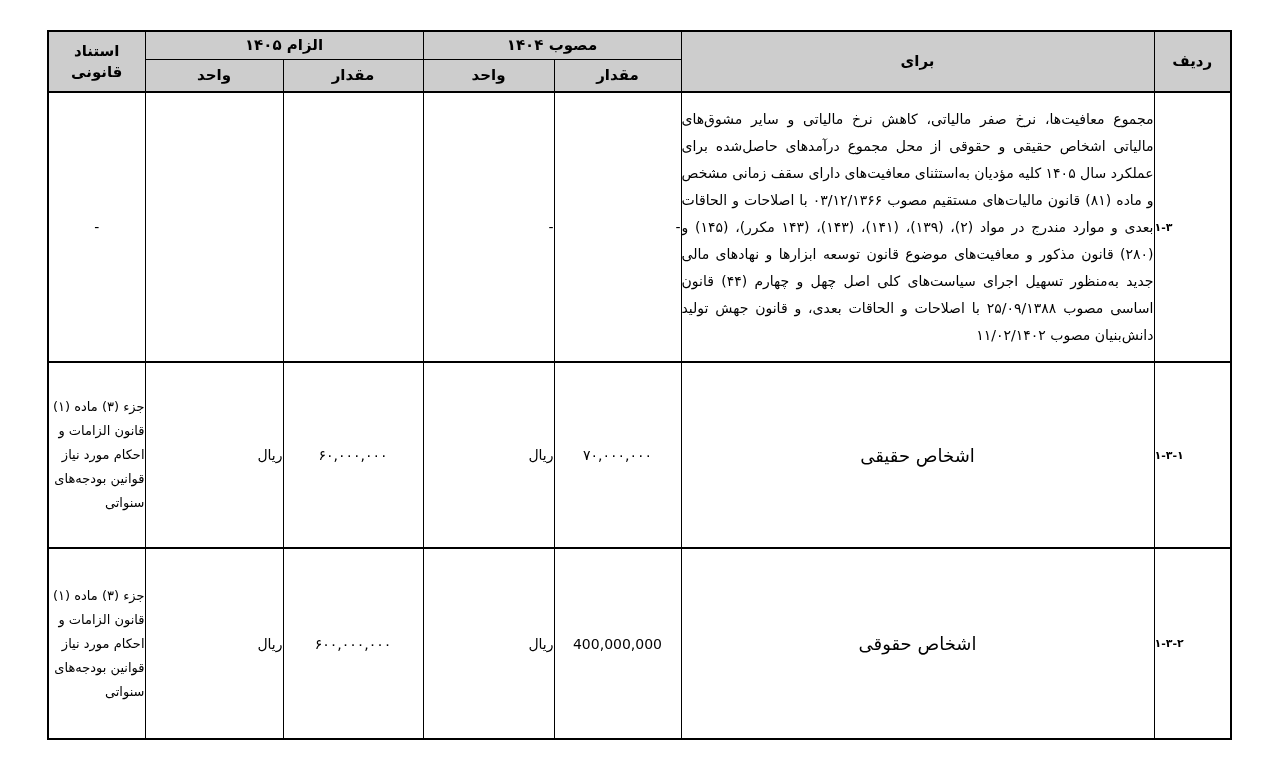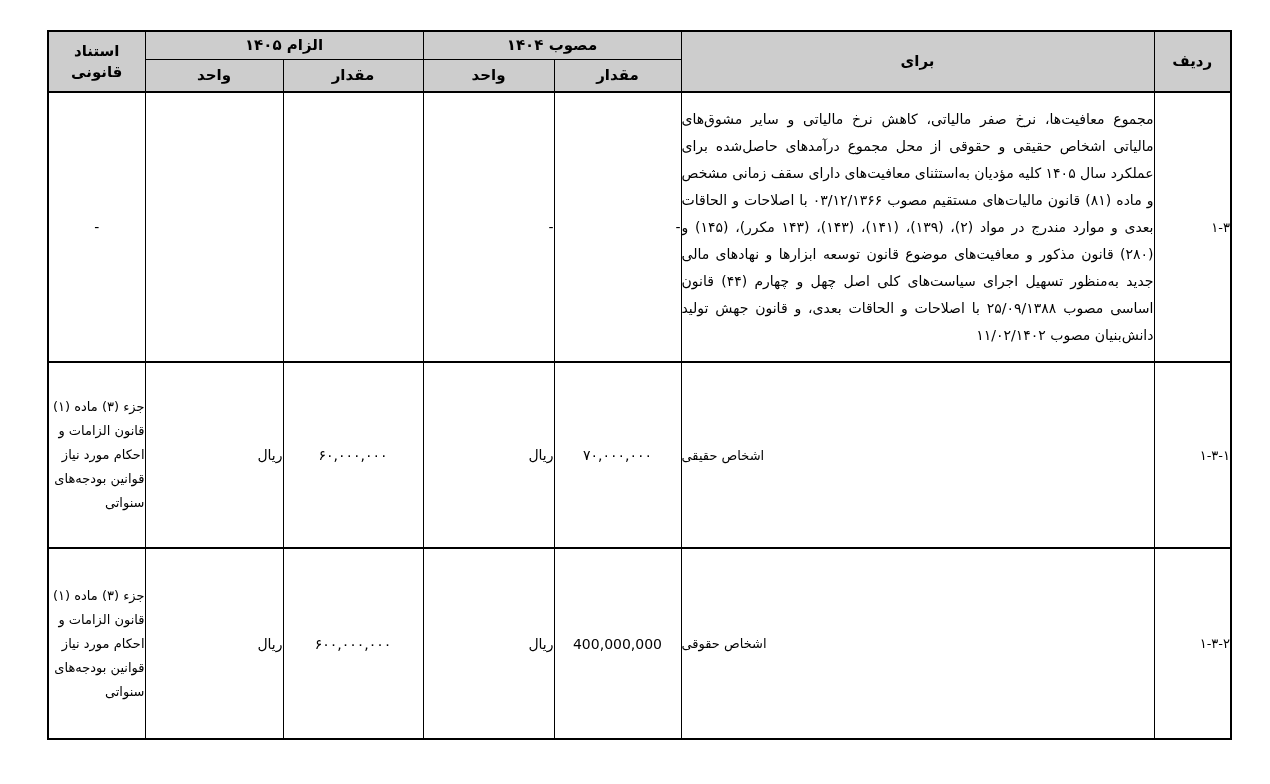--- a/index.html
+++ b/index.html
@@ -39,30 +39,30 @@
     font-size: 15px;
     text-align: center;
     line-height: 1.35;
   }
   tr.h1 { height: 28px; }
   tr.h2 { height: 33px; }
   tr.r0 { height: 270px; }
   tr.r1 { height: 186px; }
   tr.r2 { height: 191px; }
 
-  .cell-rowno { text-align: right; font-size: 13px; }
+  .cell-rowno { text-align: left; font-size: 11px; font-weight: bold; }
   .ltr { direction: ltr; unicode-bidi: isolate; }
 
   .cell-para {
     font-size: 14px;
     line-height: 27px;
     text-align: justify;
     padding: 6px 10px 6px 12px;
   }
-  .cell-name { font-size: 13px; text-align: left; padding-right: 12px; }
+  .cell-name { font-size: 18px; text-align: center; padding-right: 12px; }
   .cell-num  { font-size: 14px; text-align: center; margin-top: 44px; }
   .cell-unit { font-size: 14px; }
   .dash-right { font-size: 14px; text-align: right; padding-right: 13px; }
   .dash-center { font-size: 14px; text-align: center; }
   .cell-legal {
     font-size: 13px;
     line-height: 24px;
     padding: 4px 3px;
   }
 </style>

